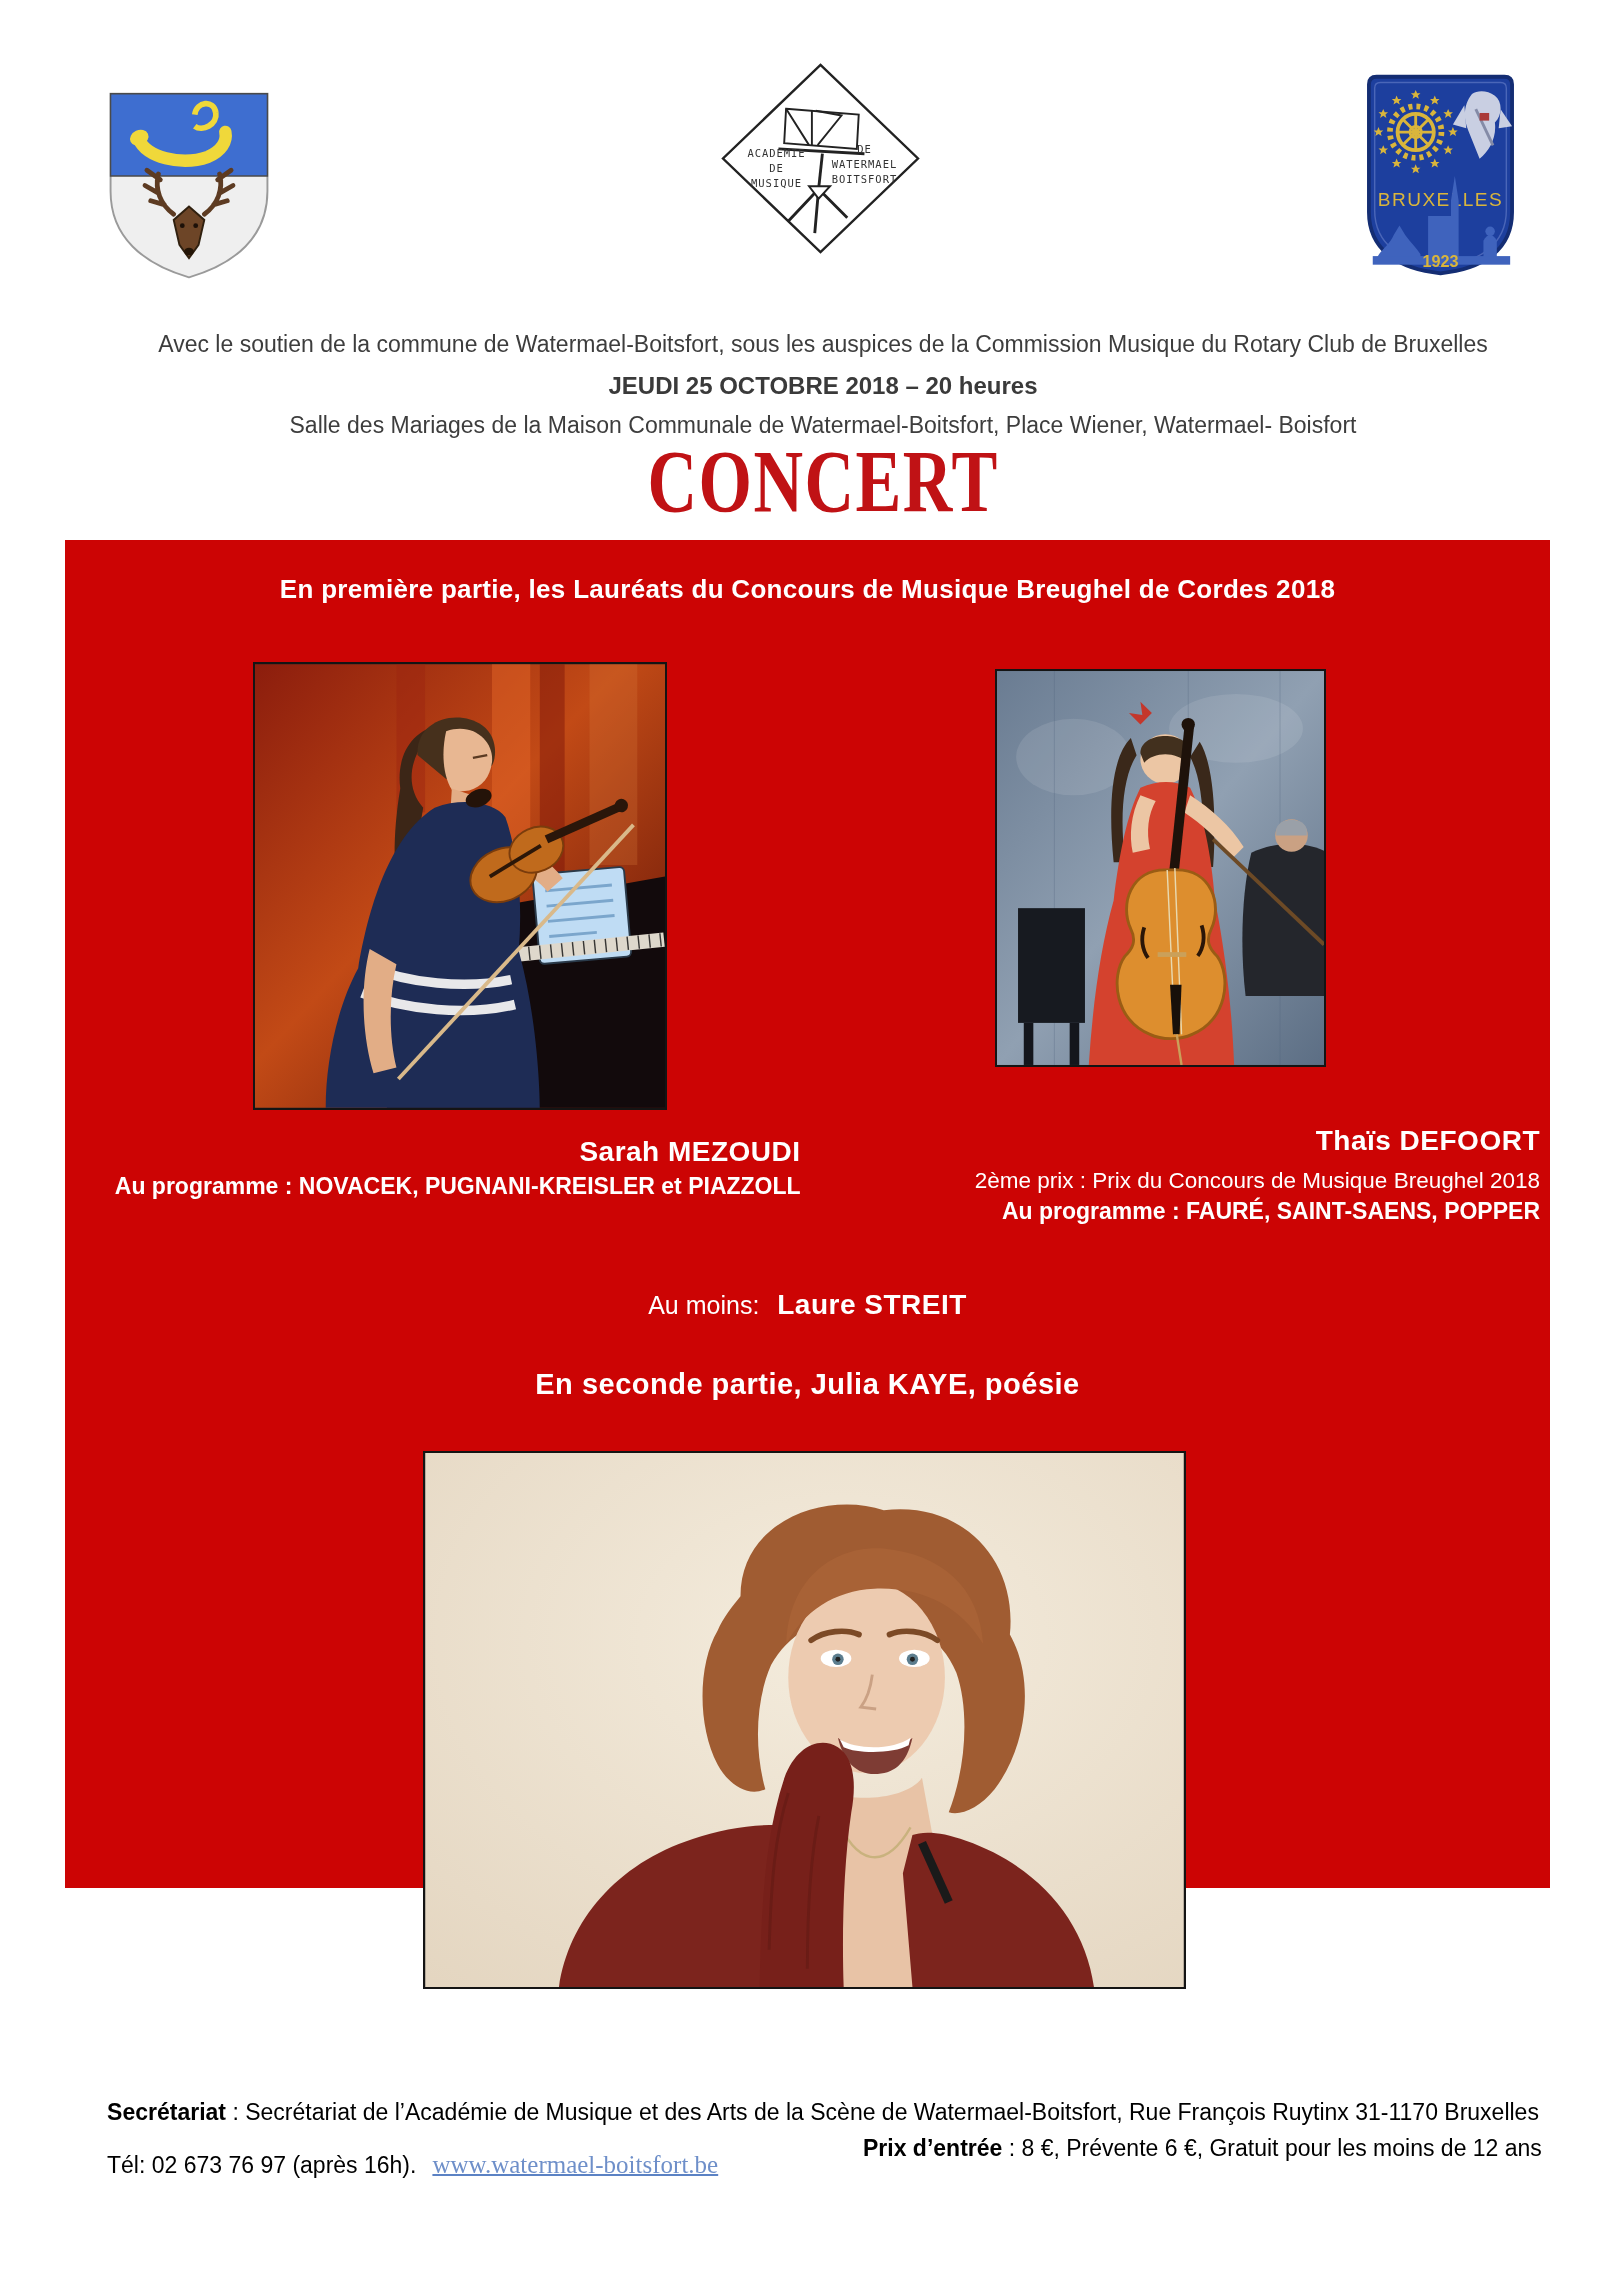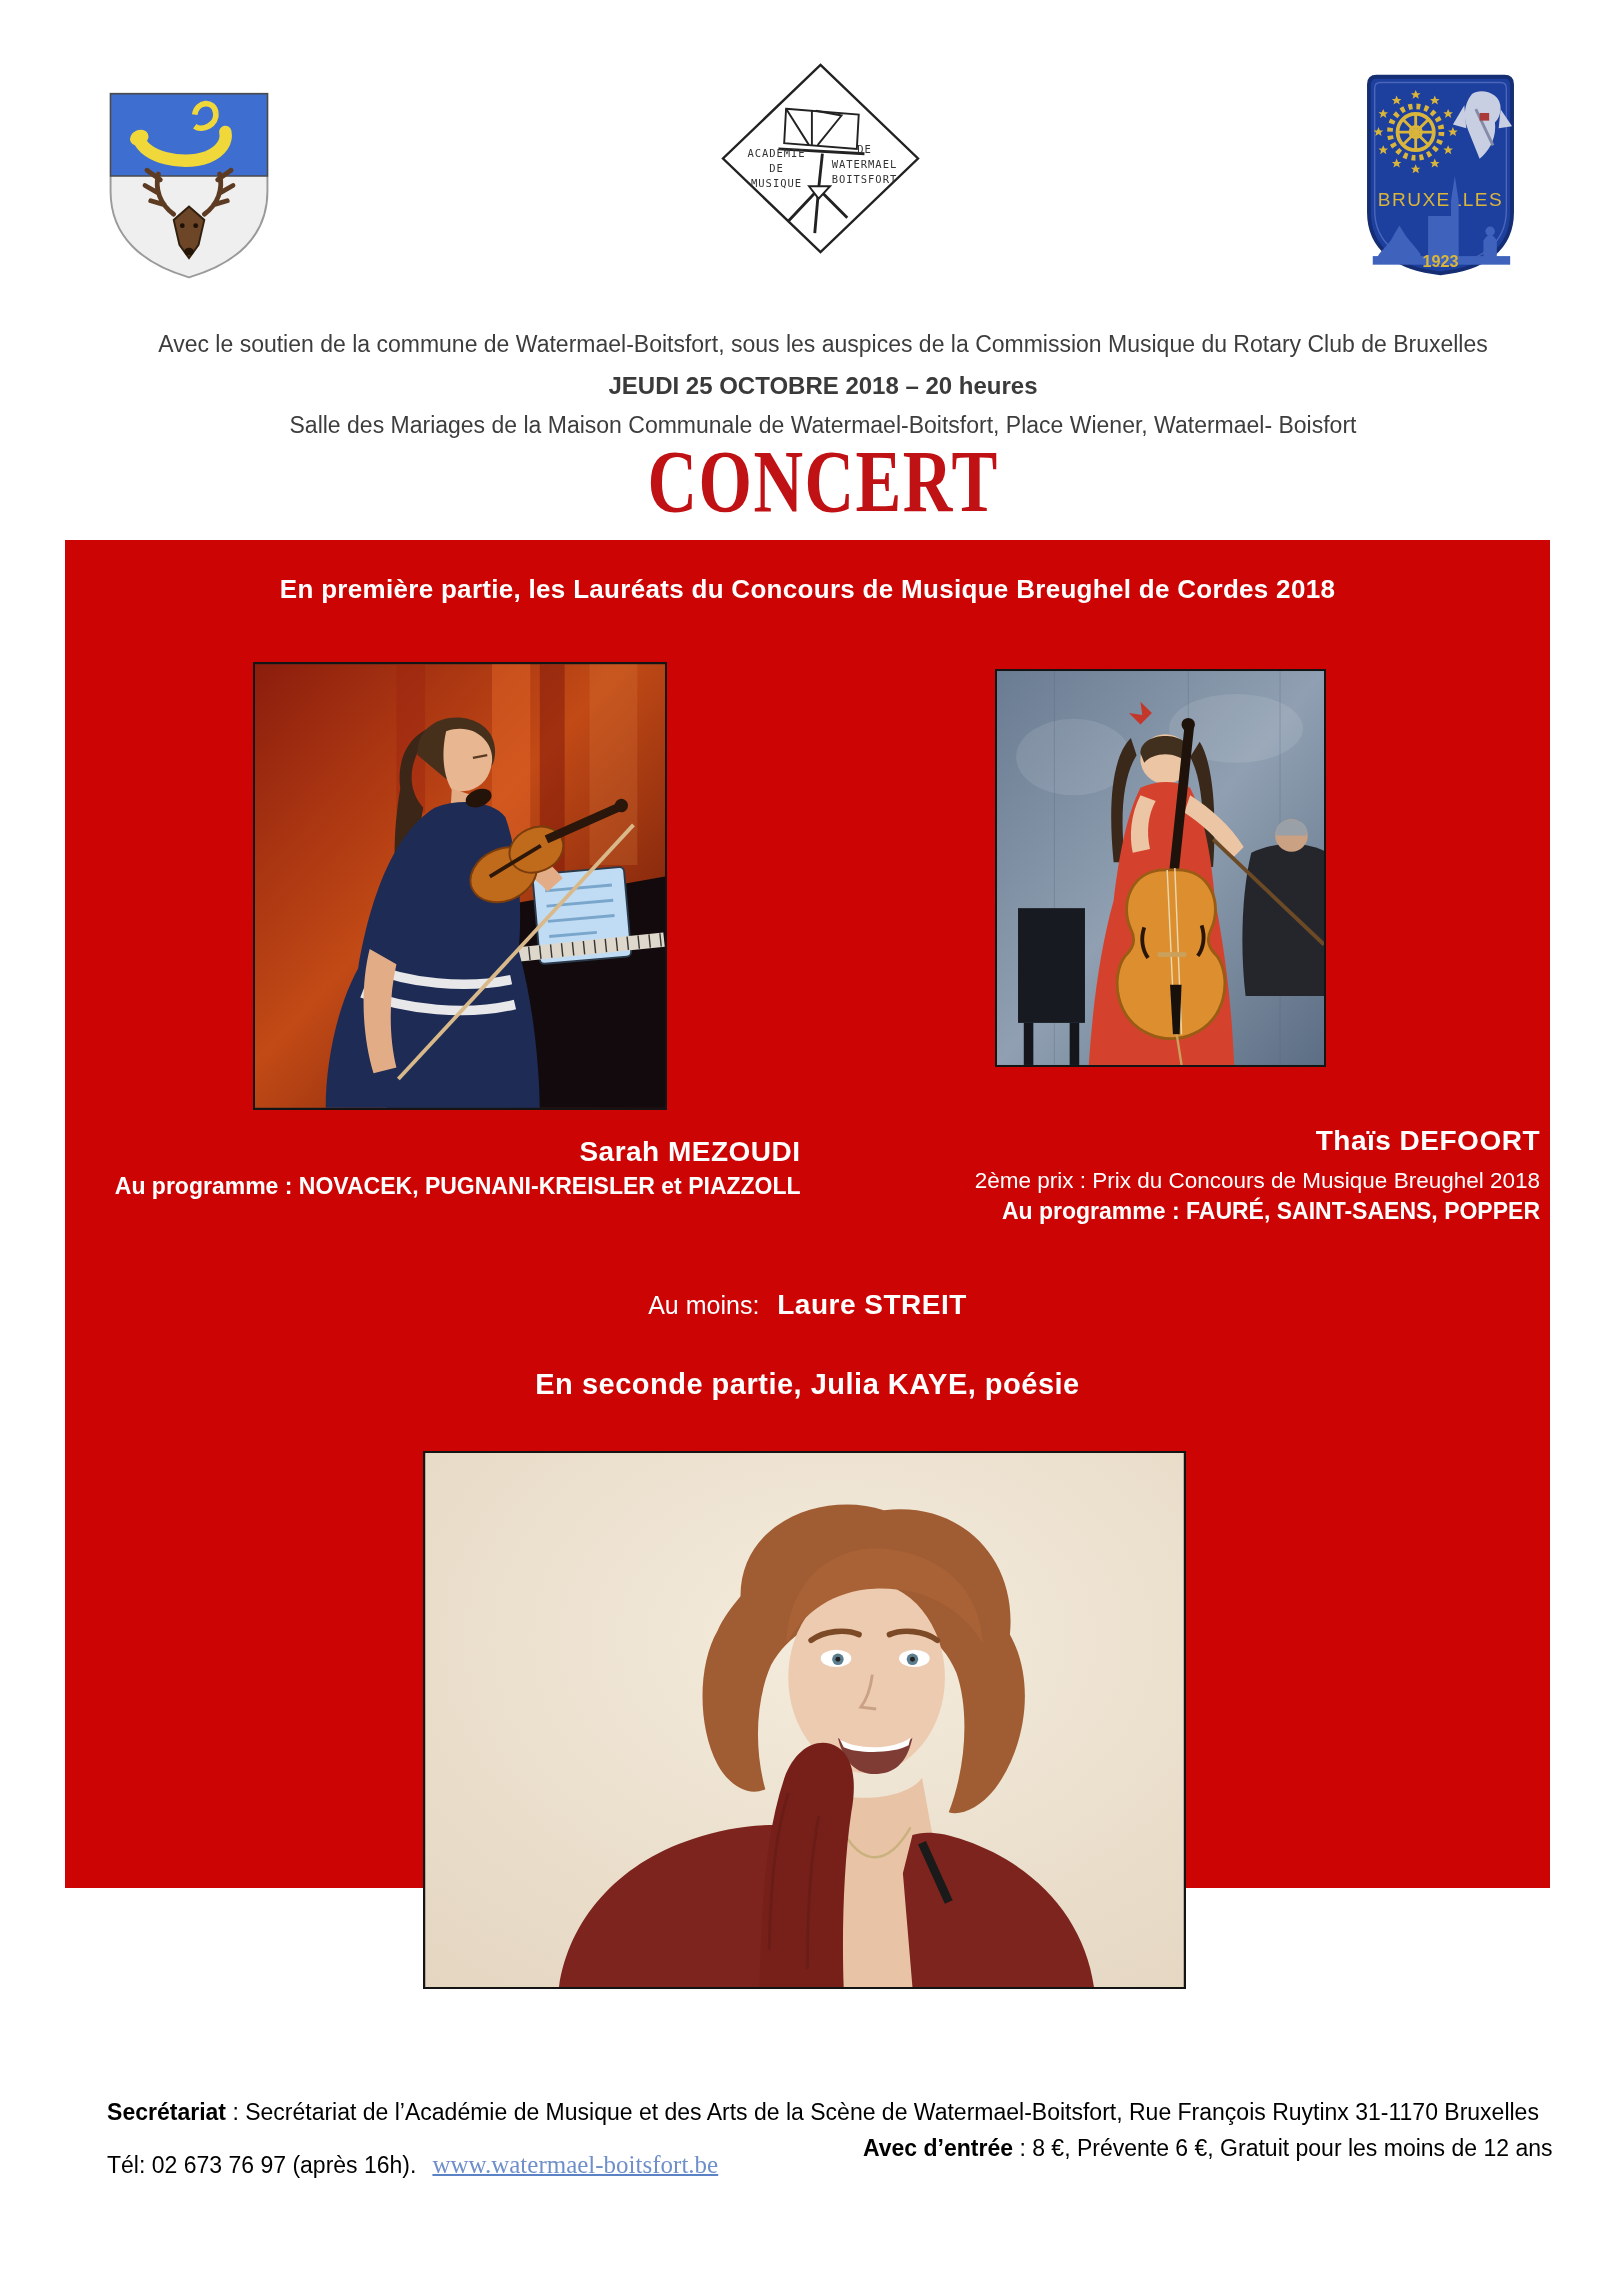--- a/index.html
+++ b/index.html
@@ -290,17 +290,17 @@
   <div class="abs ctr footer1">
     <b>Secrétariat</b><span> : Secrétariat de l’Académie de Musique et des Arts de la Scène de Watermael-Boitsfort,  Rue François Ruytinx 31-1170 Bruxelles</span>
   </div>
 
   <div class="abs footer2-left">
     <span>Tél: 02 673 76 97 (après 16h).</span>
     <a class="site-link">www.watermael-boitsfort.be</a>
   </div>
 
   <div class="abs footer2-right">
-    <b>Avec d’entrée</b><span> : 8 €, Prévente 6 €, Gratuit pour les moins de 12 ans</span>
+    <b>Prix d’entrée</b><span> : 8 €, Prévente 6 €, Gratuit pour les moins de 12 ans</span>
   </div>
 
 </div>
 
 
 </body></html>

